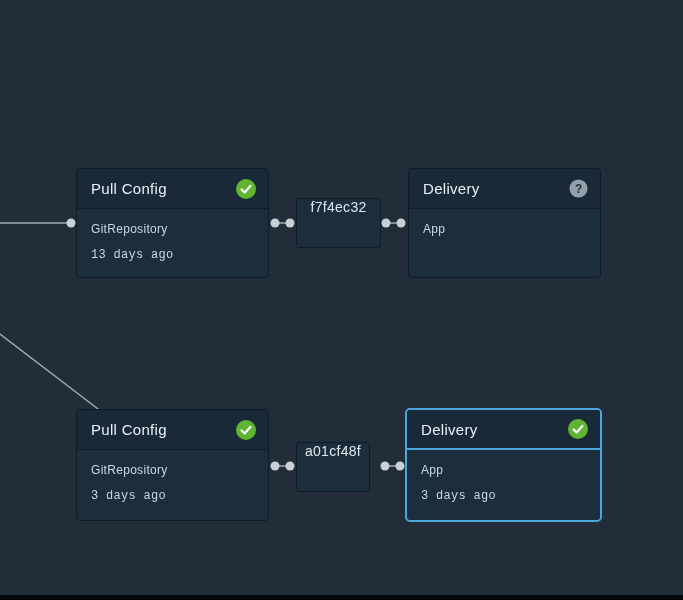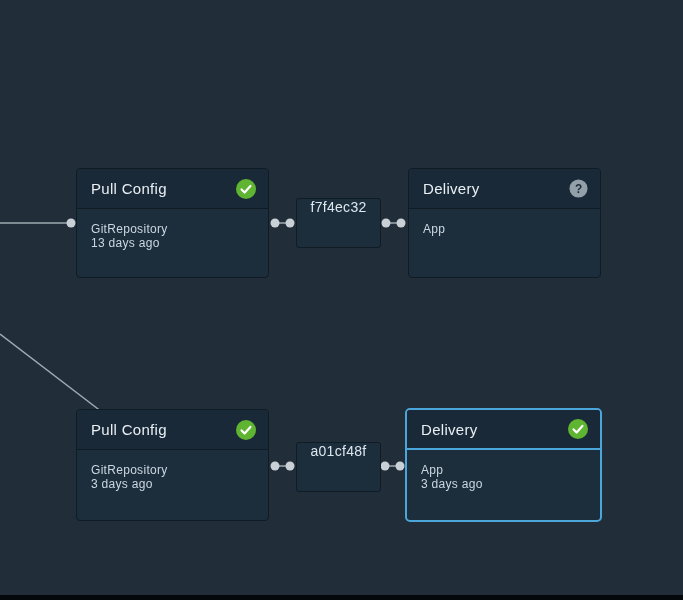--- a/index.html
+++ b/index.html
@@ -40,21 +40,21 @@
     gap:27px;
   }
   .node-title{
     color:var(--title);
     font-size:15px;
     letter-spacing:.3px;
   }
   .status-icon{width:20px;height:20px;display:block;flex:0 0 auto;}
   .node-body{padding:13px 14px;}
   .node-kind{color:var(--body-text);font-size:12px;letter-spacing:.3px;}
-  .node-age{color:var(--body-text);font-size:12px;letter-spacing:.3px;}
+  .node-age{color:var(--body-text);font-size:12px;letter-spacing:.3px;margin-top:12px;font-family:Liberation Mono, monospace;}
   .node.selected{
     border:2px solid var(--blue);
     border-radius:5px;
   }
   .node.selected .node-header{
     border-bottom:2px solid var(--blue);
     border-radius:3px 3px 0 0;
   }
   .commit-node{
     position:absolute;z-index:2;
@@ -136,21 +136,21 @@
         <circle cx="10" cy="10" r="10" fill="#5fb432"></circle>
         <path d="M5.6 10.4l3 3.1 5.8-6.6" fill="none" stroke="#ffffff" stroke-width="2.2" stroke-linecap="round" stroke-linejoin="round"></path>
       </svg>
     </div>
     <div class="node-body">
       <div class="node-kind">GitRepository</div>
       <div class="node-age">3 days ago</div>
     </div>
   </div>
 
-  <div class="commit-node" style="left:296px;top:442px;width:85px;height:50px;">
+  <div class="commit-node" style="left:296px;top:442px;width:74px;height:50px;">
     <span class="commit-label">a01cf48f</span>
   </div>
 
   <div class="node selected" style="left:405px;top:408px;width:197px;height:114px;">
     <div class="node-header">
       <span class="node-title">Delivery</span>
       <svg class="status-icon" viewBox="0 0 20 20">
         <circle cx="10" cy="10" r="10" fill="#5fb432"></circle>
         <path d="M5.6 10.4l3 3.1 5.8-6.6" fill="none" stroke="#ffffff" stroke-width="2.2" stroke-linecap="round" stroke-linejoin="round"></path>
       </svg>

